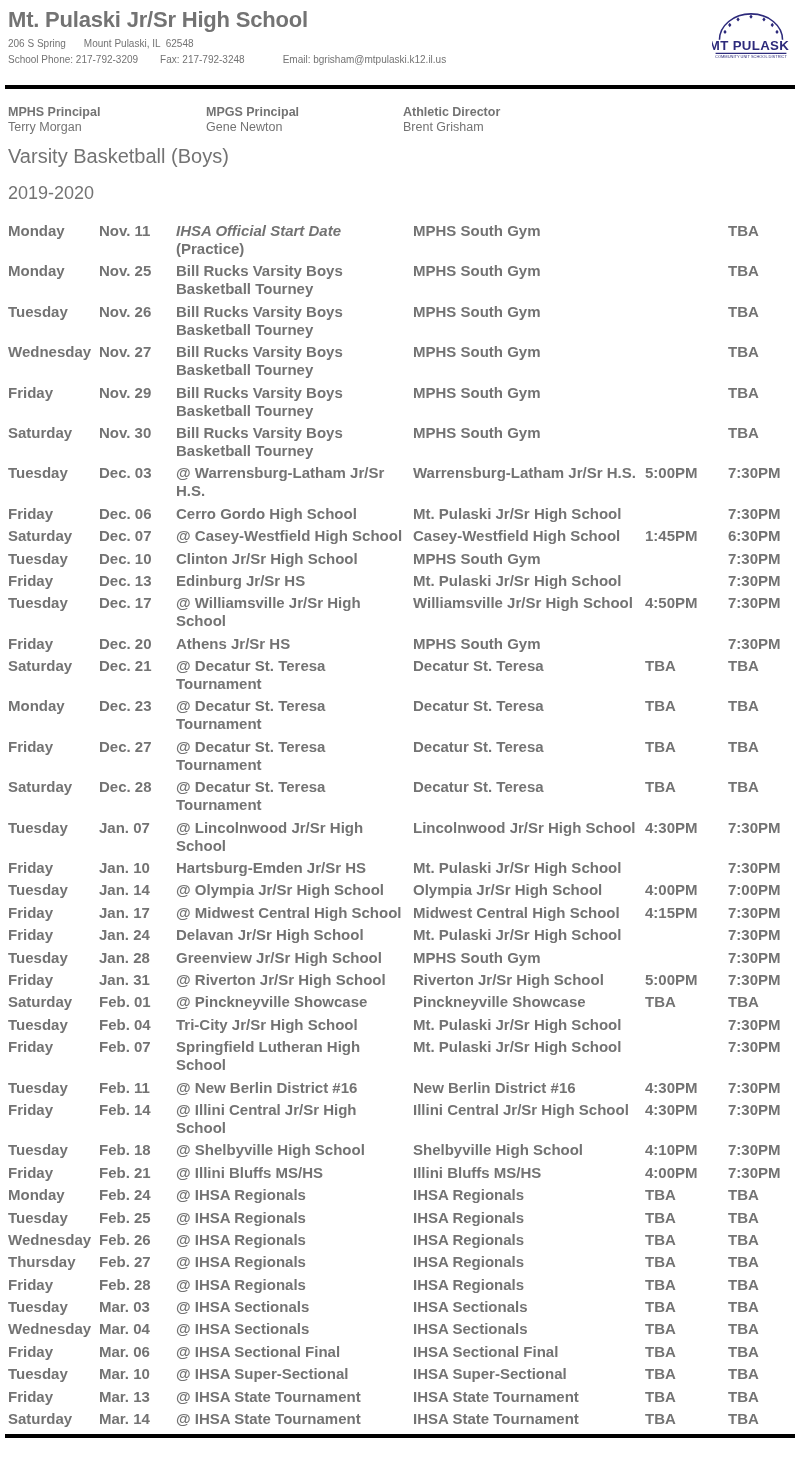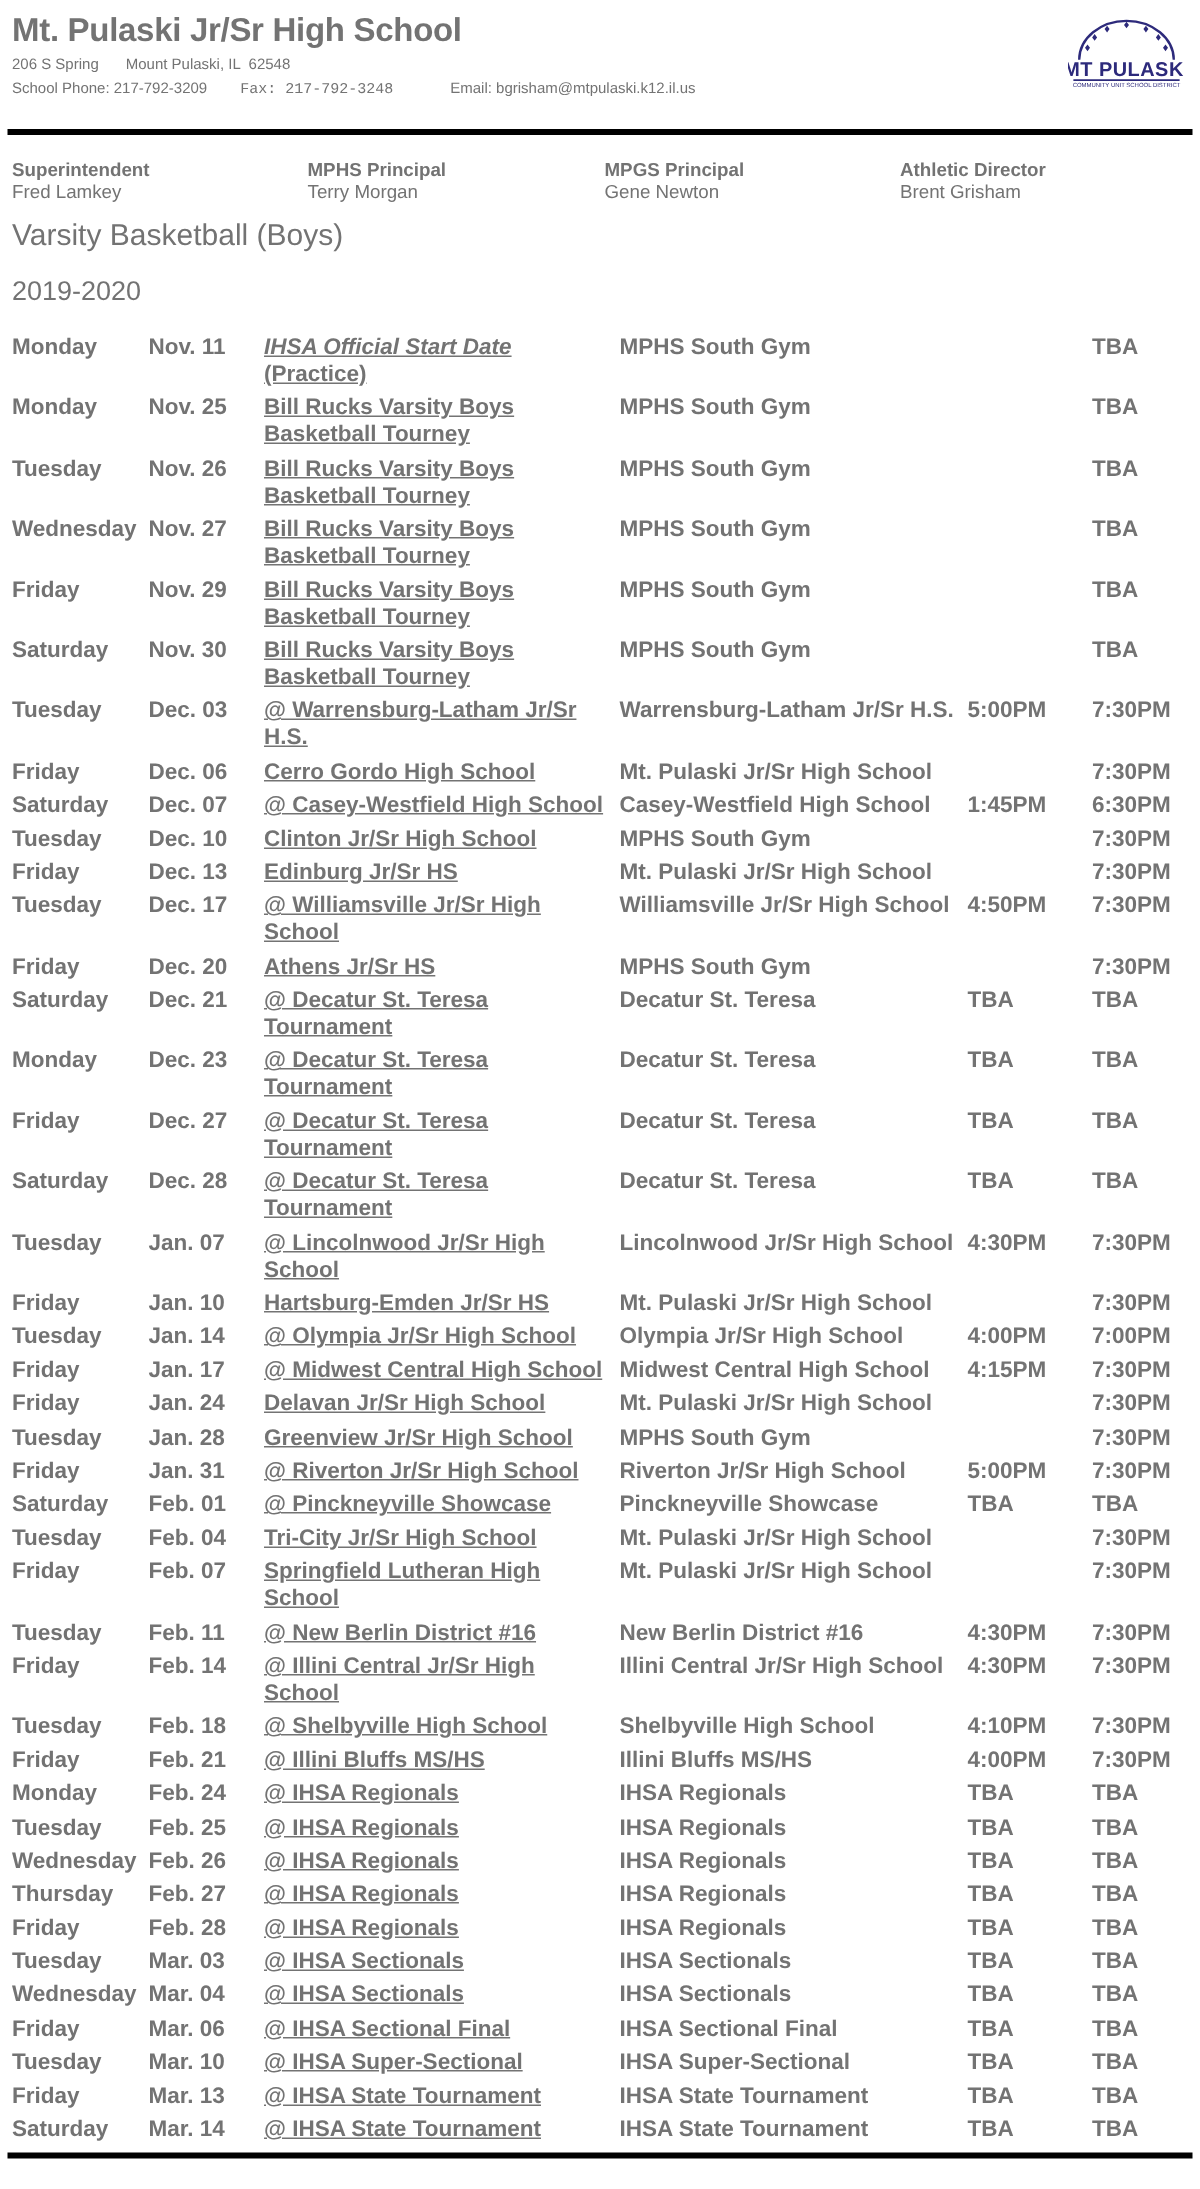--- a/index.html
+++ b/index.html
@@ -8,42 +8,42 @@
     width: 800px; height: 1459px; position: relative;
     font-family: "Liberation Sans", sans-serif; color: #737373;
     padding: 8px 8px 0 8px; overflow: hidden;
   }
   
   .hdr { position: relative; }
   .school-name { font-size: 22px; font-weight: bold; margin: 0 0 4px 0; line-height: 24px; letter-spacing: -0.2px; }
   .addr-line { font-size: 10px; line-height: 16px; }
   .addr-line span { white-space: pre; }
   .gap-a { margin-left: 18px; }
-  .gap-b { margin-left: 22px; font-family: Liberation Mono, monospace; }
+  .gap-b { margin-left: 22px; }
   .gap-c { margin-left: 38px; }
   .logo { position: absolute; top: 2px; right: 2px; width: 78px; }
   .rule { height: 4px; background: #000; margin: 17px -3px 0 -3px; }
   .rule-bottom { margin-top: 2px; }
   
   .staff { display: flex; margin-top: 16px; font-size: 12.5px; line-height: 15px; }
   .staff-col1 { width: 197px; } .staff-col2 { width: 198px; } .staff-col3 { width: 197px; } .staff-col4 { flex: 1; }
   .staff-role { font-weight: bold; }
   
   .title { text-align: left; font-size: 20px; font-weight: normal; margin-top: 8px; line-height: 26px; }
   .season { text-align: left; font-size: 18px; margin-top: 14px; line-height: 20px; }
   
   .table { margin-top: 19px; }
   .t-head { display: flex; font-size: 15px; line-height: 18px; padding-bottom: 10px; }
   .t-head span { text-decoration: underline; }
   .h-opp { margin-left: 26px; } .h-place { margin-left: 41px; } .h-depart { margin-left: 9px; } .h-time { margin-left: 3px; }
   .t-row { display: flex; font-size: 15px; font-weight: bold; line-height: 18px; padding-bottom: 4.4px; }
   .c-day   { width: 91px;  flex-shrink: 0; white-space: nowrap; }
   .c-date  { width: 77px;  flex-shrink: 0; white-space: nowrap; }
   .c-opp   { width: 237px; flex-shrink: 0; }
-  .c-opp div { white-space: nowrap; text-decoration: underline; }
+  .c-opp div { white-space: nowrap; }
   .c-place { width: 232px; flex-shrink: 0; white-space: nowrap; }
   .c-depart{ width: 83px;  flex-shrink: 0; white-space: nowrap; }
   .c-time  { flex: 1; white-space: nowrap; }
   .ital { font-style: italic; }
 </style>
 </head>
 <body>
 
 <div class="page">
 
@@ -68,24 +68,20 @@
         <text x="35" y="36.5" text-anchor="middle" font-size="12" font-weight="bold" letter-spacing="0.3" fill="#2d2a7b" font-family="Liberation Sans, sans-serif">MT PULASKI</text>
         <path d="M3 39.2 H67" stroke="#2d2a7b" stroke-width="1"></path>
         <text x="35" y="43.5" text-anchor="middle" font-size="3.6" fill="#2d2a7b" font-family="Liberation Sans, sans-serif">COMMUNITY UNIT SCHOOL DISTRICT</text>
       </svg>
     </div>
   </div>
 
   <div class="rule"></div>
 
   <div class="staff">
-    <div class="staff-col1">
-      <div class="staff-role">Superintendent</div>
-      <div>Fred Lamkey</div>
-    </div>
     <div class="staff-col2">
       <div class="staff-role">MPHS Principal</div>
       <div>Terry Morgan</div>
     </div>
     <div class="staff-col3">
       <div class="staff-role">MPGS Principal</div>
       <div>Gene Newton</div>
     </div>
     <div class="staff-col4">
       <div class="staff-role">Athletic Director</div>

